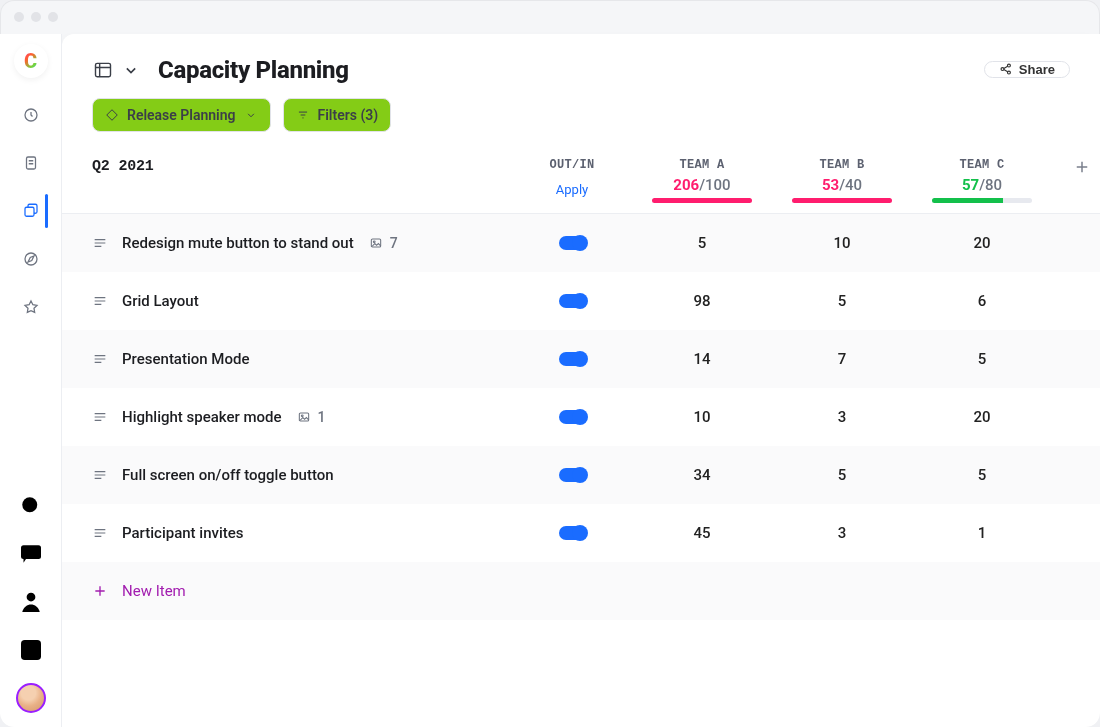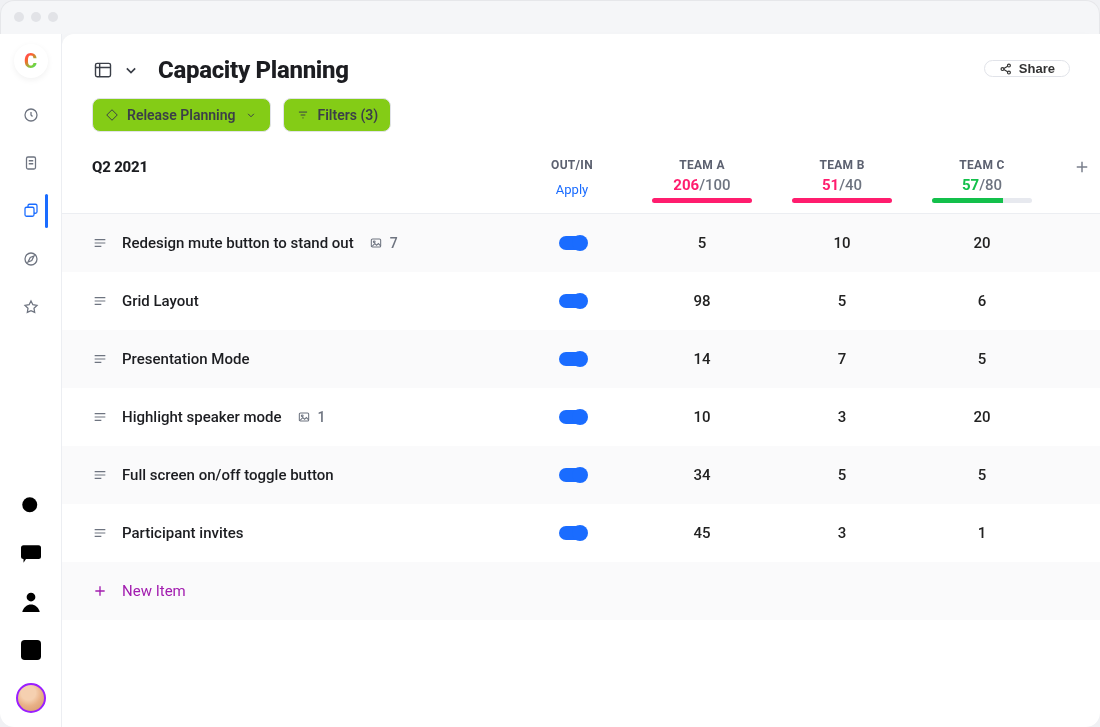--- a/index.html
+++ b/index.html
@@ -17,27 +17,27 @@
   .nav-item.active { color: #1a6cff; position: relative; }
   .nav-item.active::after { content:""; position:absolute; left: 29px; top:-2px; bottom:-2px; width:3px; background:#1a6cff; border-radius:3px; }
   .nav-bottom { margin-top: auto; margin-bottom: 14px; display:flex; flex-direction:column; gap:18px; align-items:center; color:#6e7480; }
   .avatar { width: 30px; height: 30px; border-radius: 50%; border: 2px solid #9a1fff; background: radial-gradient(circle at 40% 30%, #f5d0b0 0 30%, #e9b187 55%, #d4956a 100%); }
   .main { flex:1; background:#fff; border-radius: 12px 0 0 0; display:flex; flex-direction:column; min-width:0; box-shadow: -4px 0 12px -6px rgba(0,0,0,.05); }
   .header { display:flex; align-items:center; padding: 22px 30px 14px 30px; }
   .page-title { font-size: 24px; font-weight: 800; letter-spacing: -.3px; color:#1c1d21; }
   .view-switcher { display:flex; align-items:center; gap:6px; margin-right:16px; color:#3b3f48; cursor:pointer; }
   .view-switcher svg { width:22px; height:20px; stroke:#3b3f48; }
   .header-right { margin-left:auto; }
-  .btn-outline { border:1px solid #e1e3e9; background:#fff; border-radius: 18px; padding: 0 14px; font-size: 13px; font-weight:600; color:#333; display:inline-flex; align-items:center; gap:6px; cursor:pointer; }
+  .btn-outline { border:1px solid #e1e3e9; background:#fff; border-radius: 18px; padding: 0 14px; font-size: 13px; font-weight:600; color:#333; display:inline-flex; align-items:flex-start; gap:6px; cursor:pointer; }
   .toolbar { display:flex; align-items:center; padding: 0 30px 16px 30px; gap:12px; }
   .chip { border:1px solid #e1e3e9; background:#84cc16; border-radius:8px; padding: 8px 12px; font-size: 14px; font-weight:600; color:#3b3f48; display:inline-flex; align-items:center; gap:8px; cursor:pointer; }
   .chip svg { width:14px; height:14px; stroke:currentColor; fill:none; stroke-width:1.7; }
   .toolbar-right { margin-left:auto; }
   .table-header { display:grid; grid-template-columns: 420px 120px 140px 140px 140px 60px; align-items:flex-start; padding: 0 30px; border-bottom:1px solid #eceef2; padding-bottom:10px; padding-top:10px; }
-  .col-head { font-size: 12px; font-weight:700; color:#5c6170; letter-spacing:.3px; text-align:center; }
+  .col-head { font-size: 12px; font-weight:700; color:#5c6170; letter-spacing:.3px; text-align:center;font-family:Liberation Mono, monospace; }
   .col-head.left { text-align:left; font-size:15px; color:#1c1d21; font-weight:800; text-transform:none; letter-spacing:-.2px; }
   .apply { color:#1a6cff; font-size:13px; font-weight:400; margin-top:6px; cursor:pointer; }
   .capacity-col { display:flex; flex-direction:column; align-items:center; gap:4px; }
   .cap-values { font-size:15px; font-weight:700; }
   .cap-values .lead { color: var(--lead); }
   .cap-values .tail { color:#6e7480; font-weight:500; }
   .cap-bar { width:100px; height:5px; background:#e7e9ef; border-radius:3px; overflow:hidden; }
   .cap-bar-fill { height:100%; background: var(--fill); }
   .add-col-icon { display:flex; align-items:center; justify-content:center; color:#7a7f8c; cursor:pointer; }
   .rows { overflow:auto; flex:1; }
@@ -179,21 +179,21 @@
           <div class="apply">Apply</div>
         </div>
         <div id="team-col-container" style="display:contents"><div class="capacity-col">
               <div class="col-head">TEAM A</div>
               <div class="cap-values" style="--lead: #ff1d6e;"><span class="lead">206</span><span class="tail">/100</span></div>
               <div class="cap-bar">
                 <div class="cap-bar-fill" style="--fill: #ff1d6e; width: 100%; background: rgb(255, 29, 110);"></div>
               </div>
             </div><div class="capacity-col">
               <div class="col-head">TEAM B</div>
-              <div class="cap-values" style="--lead: #ff1d6e;"><span class="lead">51</span><span class="tail">/40</span></div>
+              <div class="cap-values" style="--lead: #ff1d6e;"><span class="lead">53</span><span class="tail">/40</span></div>
               <div class="cap-bar">
                 <div class="cap-bar-fill" style="--fill: #ff1d6e; width: 100%; background: rgb(255, 29, 110);"></div>
               </div>
             </div><div class="capacity-col">
               <div class="col-head">TEAM C</div>
               <div class="cap-values" style="--lead: #13c04b;"><span class="lead">57</span><span class="tail">/80</span></div>
               <div class="cap-bar">
                 <div class="cap-bar-fill" style="--fill: #13c04b; width: 71.25%; background: rgb(19, 192, 75);"></div>
               </div>
             </div></div>

